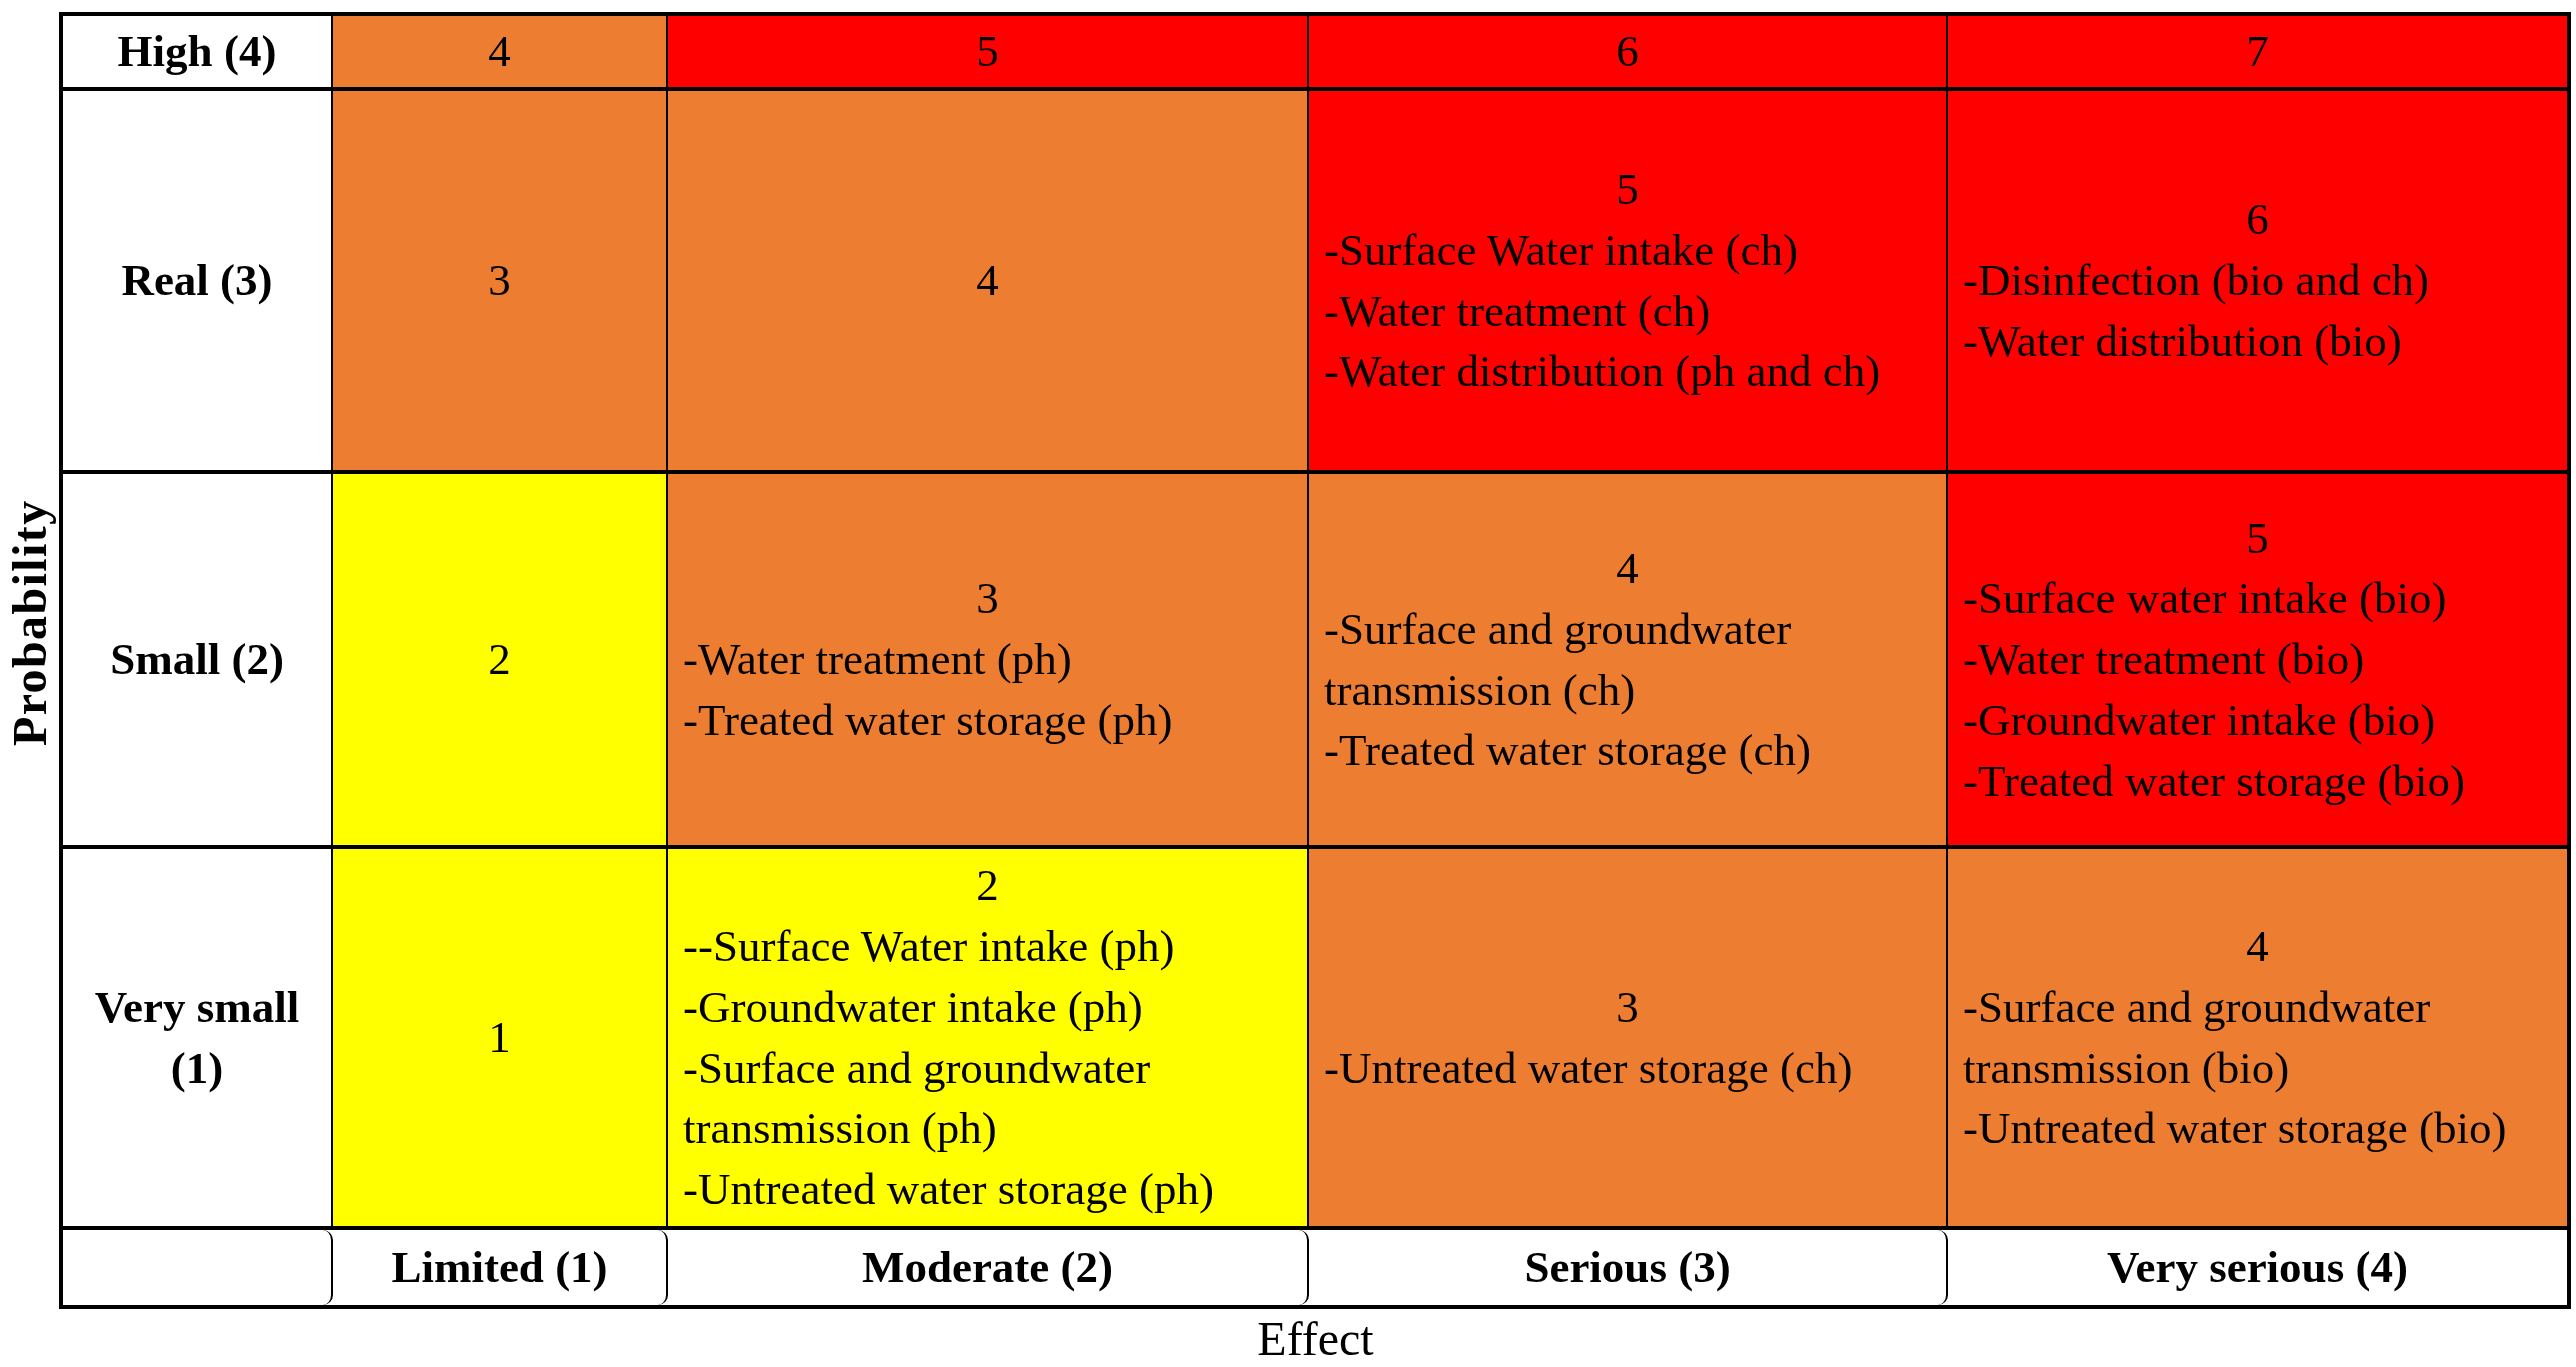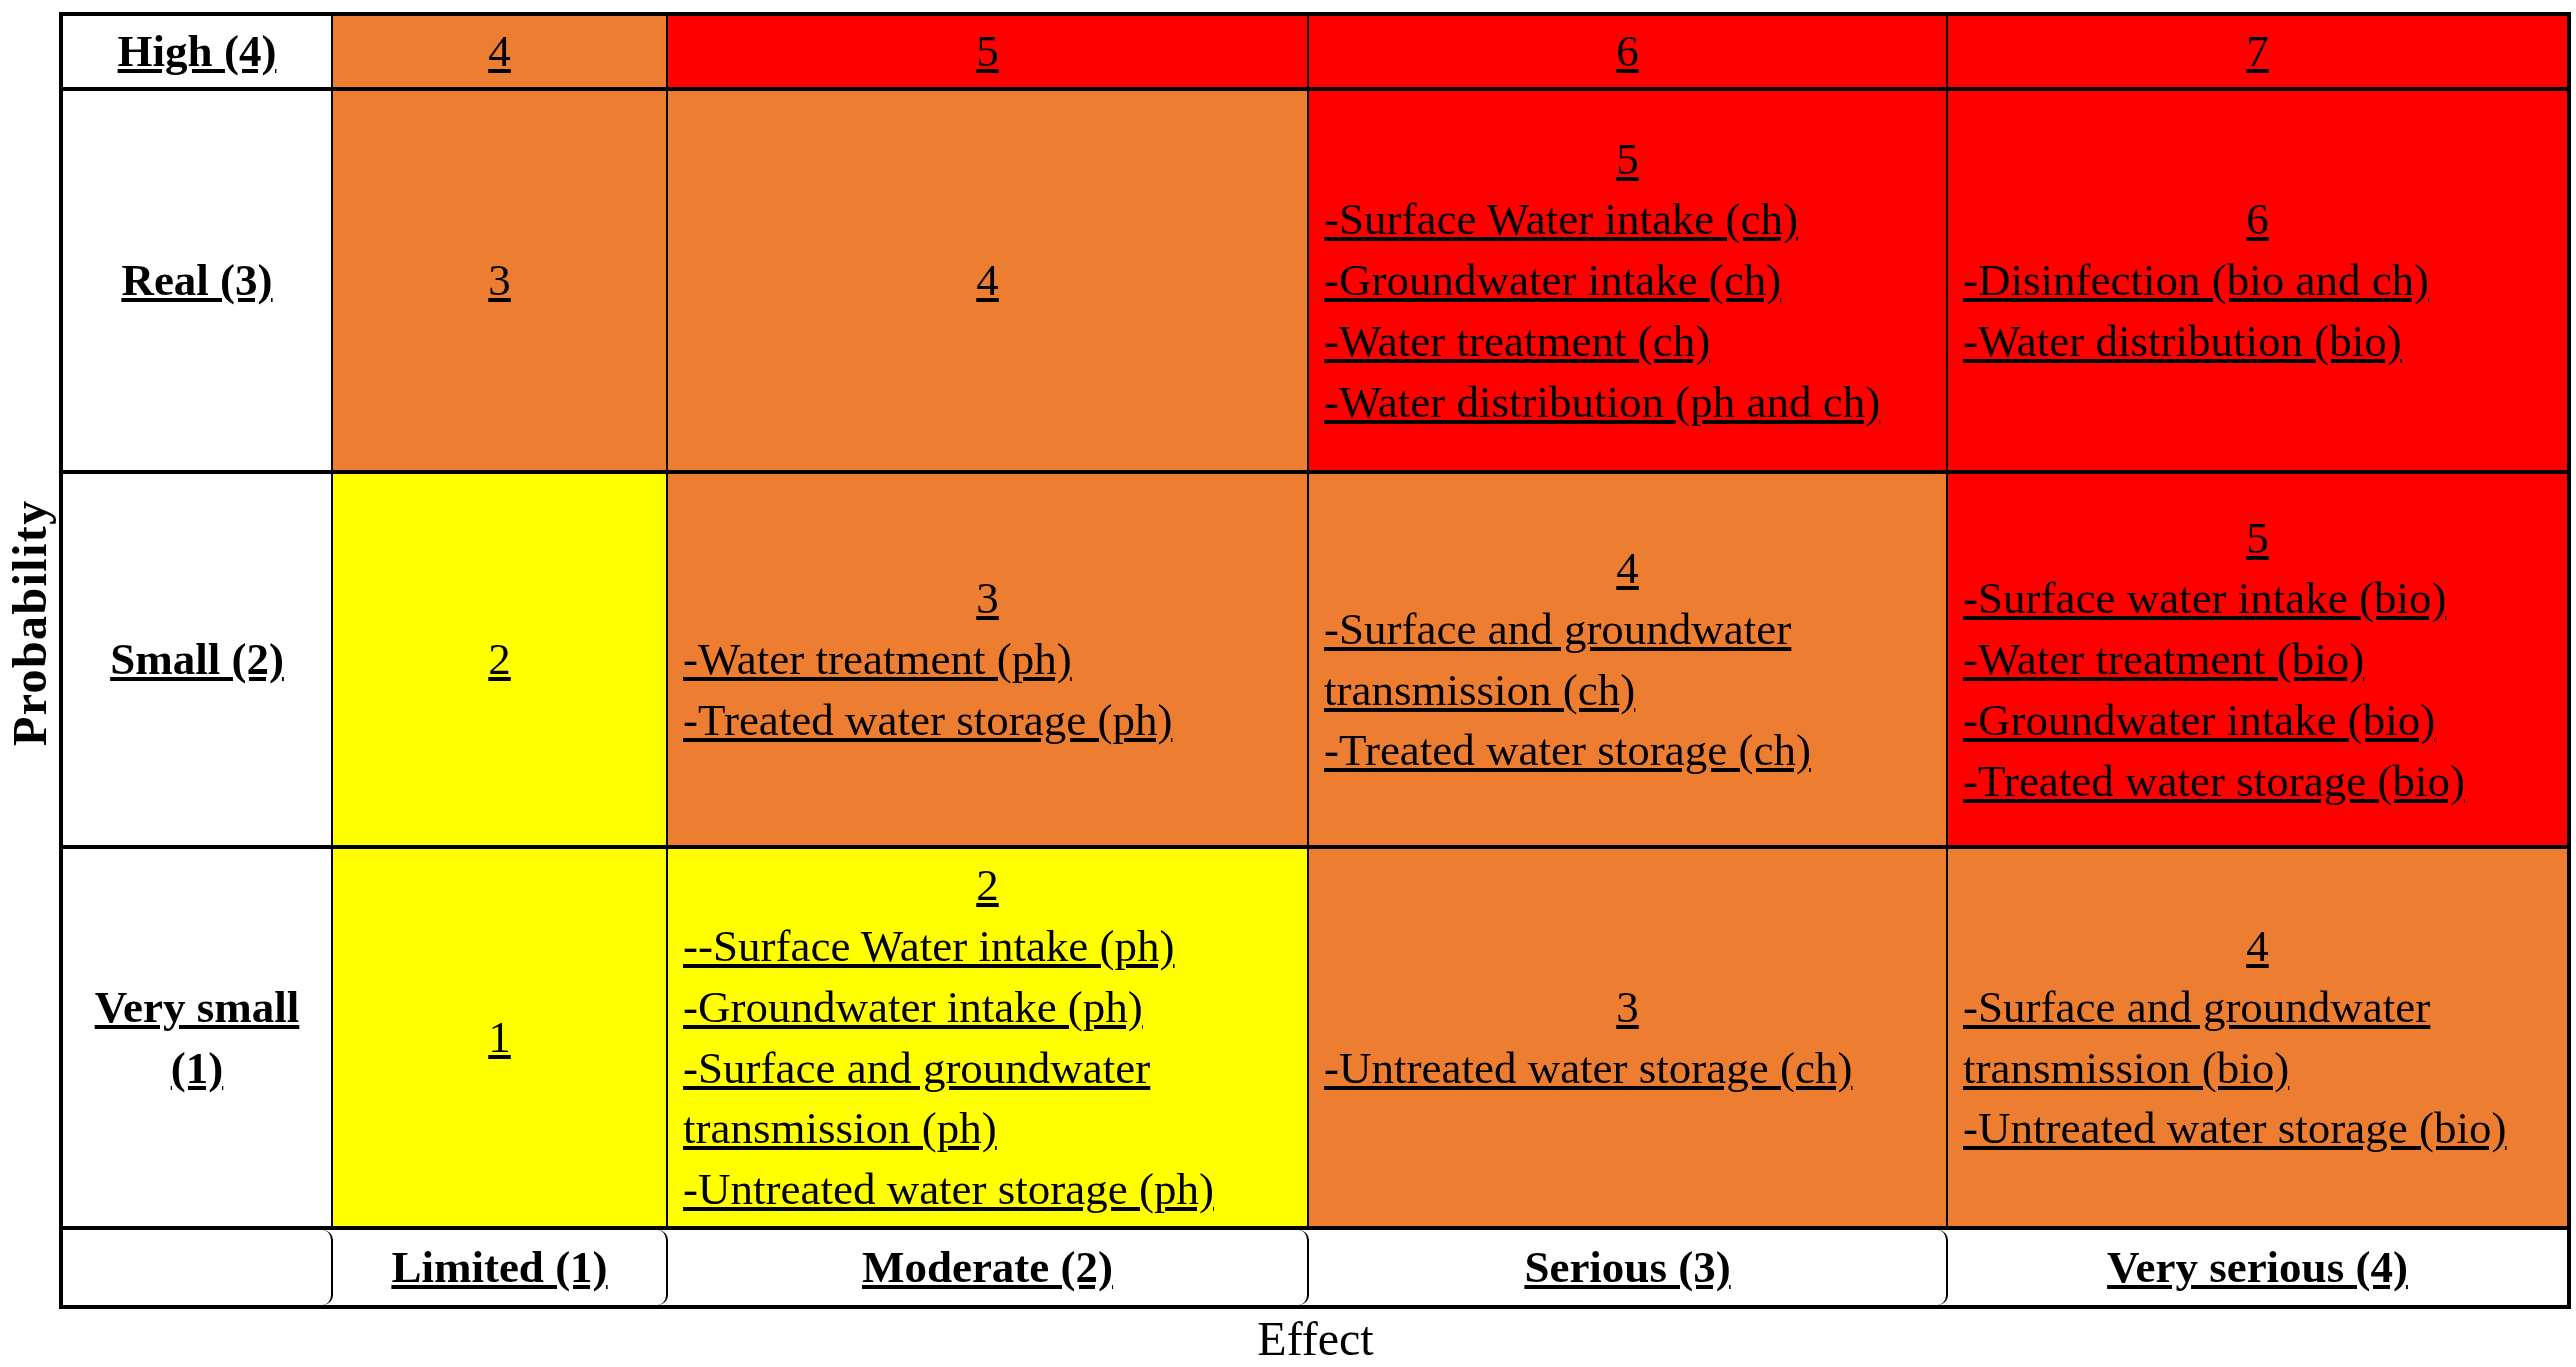--- a/index.html
+++ b/index.html
@@ -18,21 +18,21 @@
         text-align:center;font-weight:normal;font-size:48px;}
 
   
   .grid{position:absolute;left:59px;top:12px;
         display:grid;
         grid-template-columns:270px 335px 641px 639px 619px;
         grid-template-rows:75px 383px 375px 381px 75px;
         border:4.2px solid #000;background:#fff;}
   .cell{box-sizing:border-box;border-right:2.8px solid #000;border-bottom:4.2px solid #000;
         display:flex;flex-direction:column;justify-content:center;
-        font-size:45px;line-height:1.35;overflow:hidden;text-decoration:underline;}
+        font-size:45px;line-height:1.35;overflow:hidden;}
   .cell.lastcol{border-right:none;}
   .cell.lastrow{border-bottom:none;border-radius:10px;}
   .hdr{background:#fff;font-weight:bold;text-align:center;align-items:center;padding:0 7px;}
   .num{text-align:center;width:100%;}
   .item{text-align:left;width:100%;box-sizing:border-box;padding:0 15px;}
   .c-orange{background:#ED7D31;}
   .c-red{background:#FF0000;}
   .c-yellow{background:#FFFF00;}
 </style>
 </head>
@@ -61,21 +61,20 @@
     <div class="cell hdr">Real (3)</div>
     <div class="cell c-orange">
       <div class="num">3</div>
     </div>
     <div class="cell c-orange">
       <div class="num">4</div>
     </div>
     <div class="cell c-red">
       <div class="num">5</div>
       <div class="item">-Surface Water intake (ch)</div>
-      <div class="item">-Groundwater intake (ch)</div>
       <div class="item">-Water treatment (ch)</div>
       <div class="item">-Water distribution (ph and ch)</div>
     </div>
     <div class="cell c-red lastcol">
       <div class="num">6</div>
       <div class="item">-Disinfection (bio and ch)</div>
       <div class="item">-Water distribution (bio)</div>
     </div>
 
     <div class="cell hdr">Small (2)</div>

